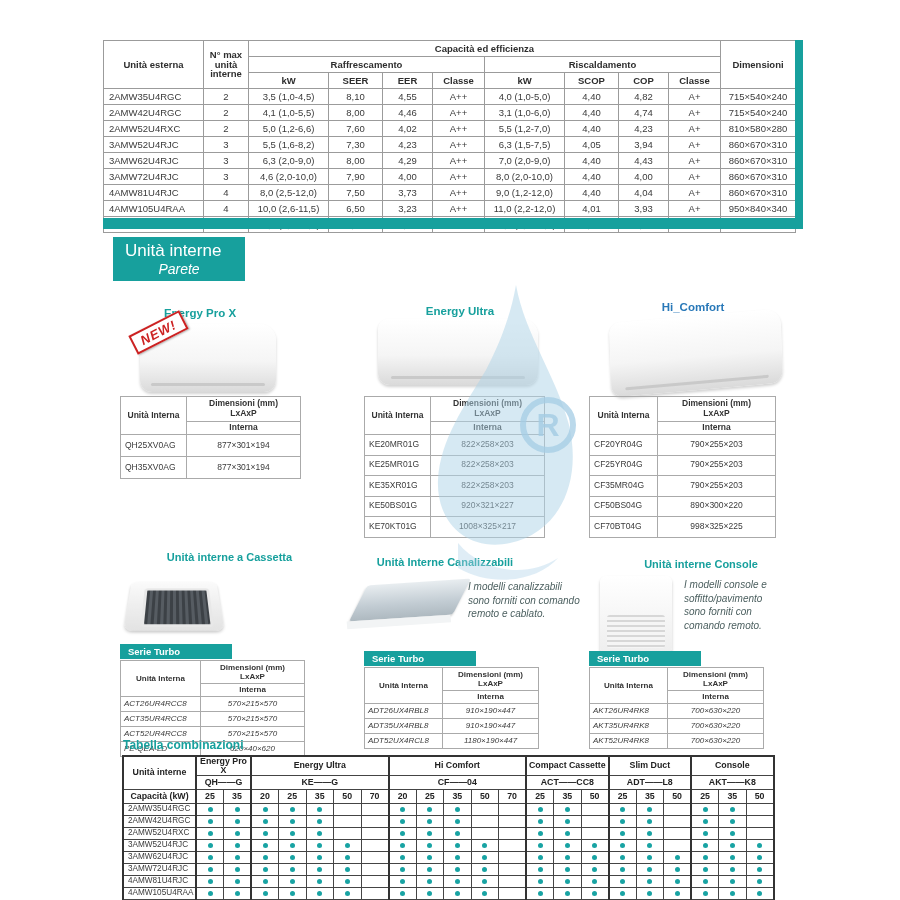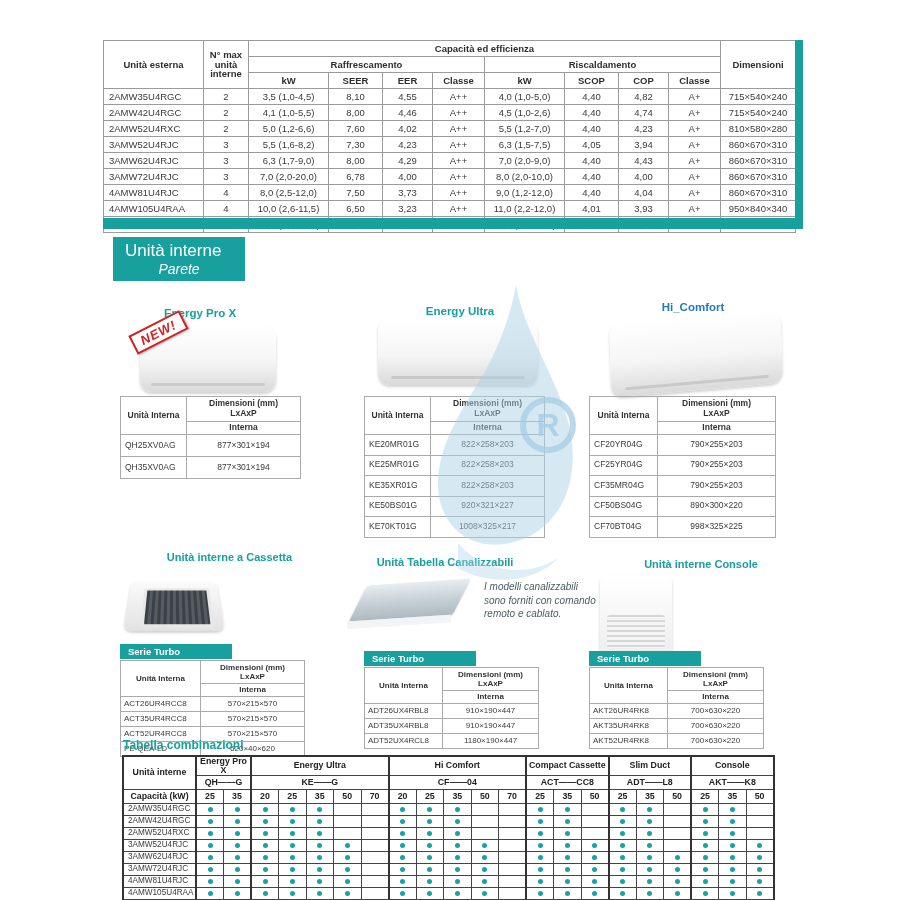--- a/index.html
+++ b/index.html
@@ -33,21 +33,21 @@
   table[data-wall-table="0"] td{height:21px;}
   .t-mini td.c-model{text-align:left;padding-left:4px;}
 
   
   .turbo-label{position:absolute;background:var(--teal);color:#fff;font-weight:700;font-size:9.5px;padding:2px 8px;width:96px;}
   .t-turbo{position:absolute;border-collapse:collapse;table-layout:fixed;font-size:8px;border:1px solid #999;}
   .t-turbo th,.t-turbo td{border:1px solid #aaa;text-align:center;padding:0 1px;line-height:1.15;}
   .t-turbo thead th{font-weight:700;color:#333;}
   .t-turbo .hr1 th{height:22px;}
   .t-turbo .hr2 th{height:12px;}
-  .t-turbo td{height:14px;}
+  .t-turbo td{height:14px;font-style:italic;}
   .t-turbo td.c-model{text-align:left;padding-left:3px;}
 
   .desc{position:absolute;font-style:italic;font-size:10px;color:#4b5f5f;line-height:1.35;}
   .mid-title{position:absolute;color:var(--teal);font-weight:700;font-size:11px;text-align:center;}
 
   
   .combo-title{position:absolute;left:123px;top:738px;color:var(--teal);font-weight:700;font-size:12px;}
   .t-combo{position:absolute;left:122px;top:755px;border-collapse:collapse;table-layout:fixed;font-size:8.5px;border:2px solid #333;width:651px;}
   .t-combo th,.t-combo td{border:1px solid #444;padding:0 1px;text-align:center;line-height:1;}
   .t-combo thead th{font-weight:700;font-size:8.8px;height:13px;color:#222;}
@@ -125,21 +125,21 @@
           <td>A+</td>
           <td>715×540×240</td>
         </tr>
         <tr>
           <td class="c-model">2AMW42U4RGC</td>
           <td>2</td>
           <td>4,1 (1,0-5,5)</td>
           <td>8,00</td>
           <td>4,46</td>
           <td>A++</td>
-          <td>4,5 (1,0-2,6)</td>
+          <td>3,1 (1,0-6,0)</td>
           <td>4,40</td>
           <td>4,74</td>
           <td>A+</td>
           <td>715×540×240</td>
         </tr>
         <tr>
           <td class="c-model">2AMW52U4RXC</td>
           <td>2</td>
           <td>5,0 (1,2-6,6)</td>
           <td>7,60</td>
@@ -160,35 +160,35 @@
           <td>A++</td>
           <td>6,3 (1,5-7,5)</td>
           <td>4,05</td>
           <td>3,94</td>
           <td>A+</td>
           <td>860×670×310</td>
         </tr>
         <tr>
           <td class="c-model">3AMW62U4RJC</td>
           <td>3</td>
-          <td>6,3 (1,7-9,0)</td>
+          <td>6,3 (2,0-9,0)</td>
           <td>8,00</td>
           <td>4,29</td>
           <td>A++</td>
           <td>7,0 (2,0-9,0)</td>
           <td>4,40</td>
           <td>4,43</td>
           <td>A+</td>
           <td>860×670×310</td>
         </tr>
         <tr>
           <td class="c-model">3AMW72U4RJC</td>
           <td>3</td>
-          <td>7,0 (2,0-20,0)</td>
-          <td>6,78</td>
+          <td>4,6 (2,0-10,0)</td>
+          <td>7,90</td>
           <td>4,00</td>
           <td>A++</td>
           <td>8,0 (2,0-10,0)</td>
           <td>4,40</td>
           <td>4,00</td>
           <td>A+</td>
           <td>860×670×310</td>
         </tr>
         <tr>
           <td class="c-model">4AMW81U4RJC</td>
@@ -387,23 +387,23 @@
           <td class="c-model">ACT52UR4RCC8</td>
           <td>570×215×570</td>
         </tr>
         <tr>
           <td class="c-model">PE-QEA-LD</td>
           <td>620×40×620</td>
         </tr>
       </tbody>
   </table>
 
-  <div class="mid-title" style="left:345px;top:556px;width:200px;">Unità Tabella Canalizzabili</div>
+  <div class="mid-title" style="left:345px;top:556px;width:200px;">Unità Interne Canalizzabili</div>
   <div class="ac-duct" style="left:360px;top:582px;width:100px;height:36px;"></div>
-  <div class="desc" style="left:468px;top:580px;width:118px;margin-left:16px;">I modelli canalizzabili sono forniti con comando remoto e cablato.</div>
+  <div class="desc" style="left:468px;top:580px;width:118px;">I modelli canalizzabili sono forniti con comando remoto e cablato.</div>
   <div class="turbo-label" style="left:364px;top:651px;">Serie Turbo</div>
   <table class="t-turbo" style="left:364px;top:667px;">
     <colgroup>
         <col style="width:78px">
         <col style="width:96px">
       </colgroup>
     <thead>
       <tr class="hr1">
         <th rowspan="2">Unità Interna</th>
         <th><span>Dimensioni (mm)</span><br><span>LxAxP</span></th>
@@ -425,20 +425,21 @@
           <td class="c-model">ADT52UX4RCL8</td>
           <td>1180×190×447</td>
         </tr>
       </tbody>
   </table>
 
   <div class="mid-title" style="left:606px;top:558px;width:190px;">Unità interne Console</div>
   <div class="ac-console" style="left:600px;top:576px;width:72px;height:78px;">
       <div class="grille"></div>
     </div>
+  <div class="desc" style="left:684px;top:578px;width:96px;">I modelli console e soffitto/pavimento sono forniti con comando remoto.</div>
   <div class="turbo-label" style="left:589px;top:651px;">Serie Turbo</div>
   <table class="t-turbo" style="left:589px;top:667px;">
     <colgroup>
         <col style="width:78px">
         <col style="width:96px">
       </colgroup>
     <thead>
       <tr class="hr1">
         <th rowspan="2">Unità Interna</th>
         <th><span>Dimensioni (mm)</span><br><span>LxAxP</span></th>

